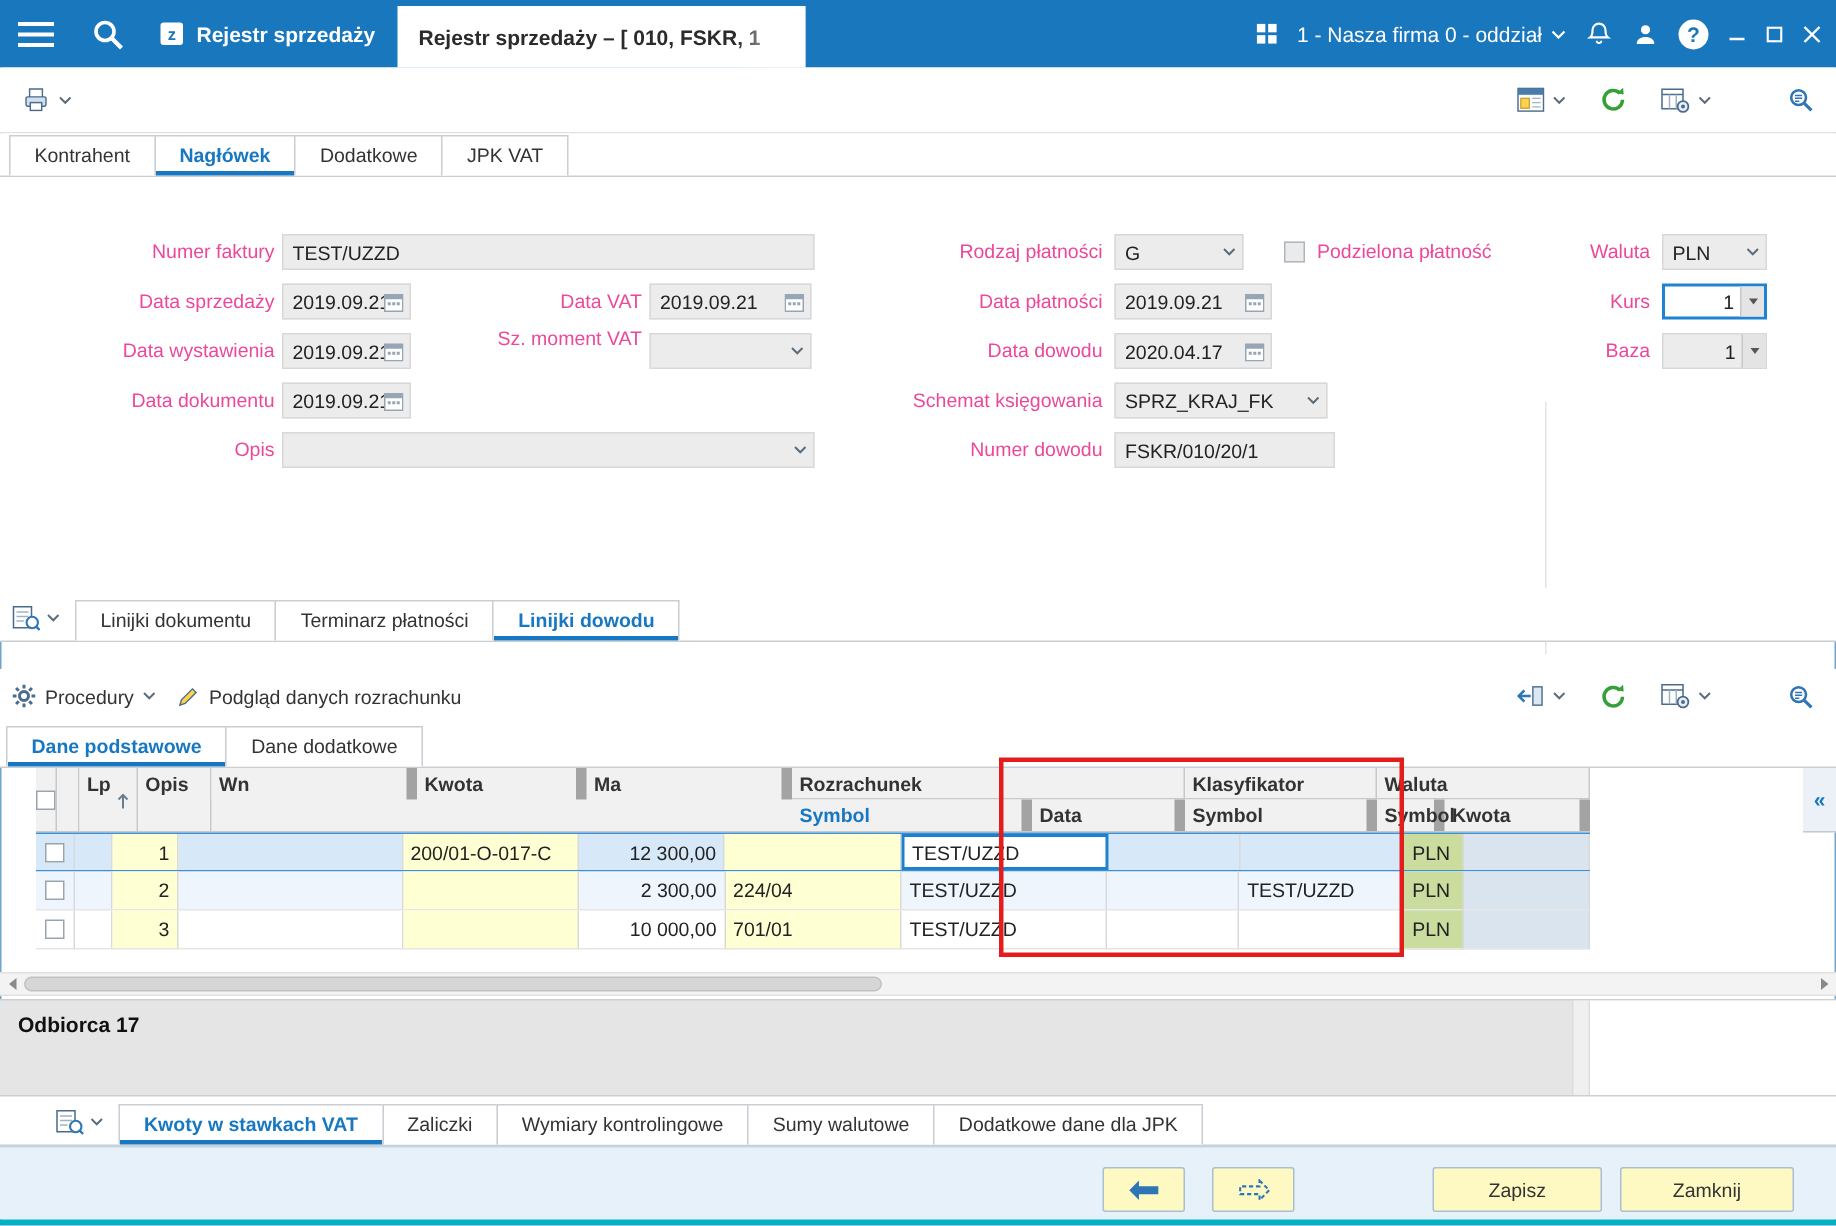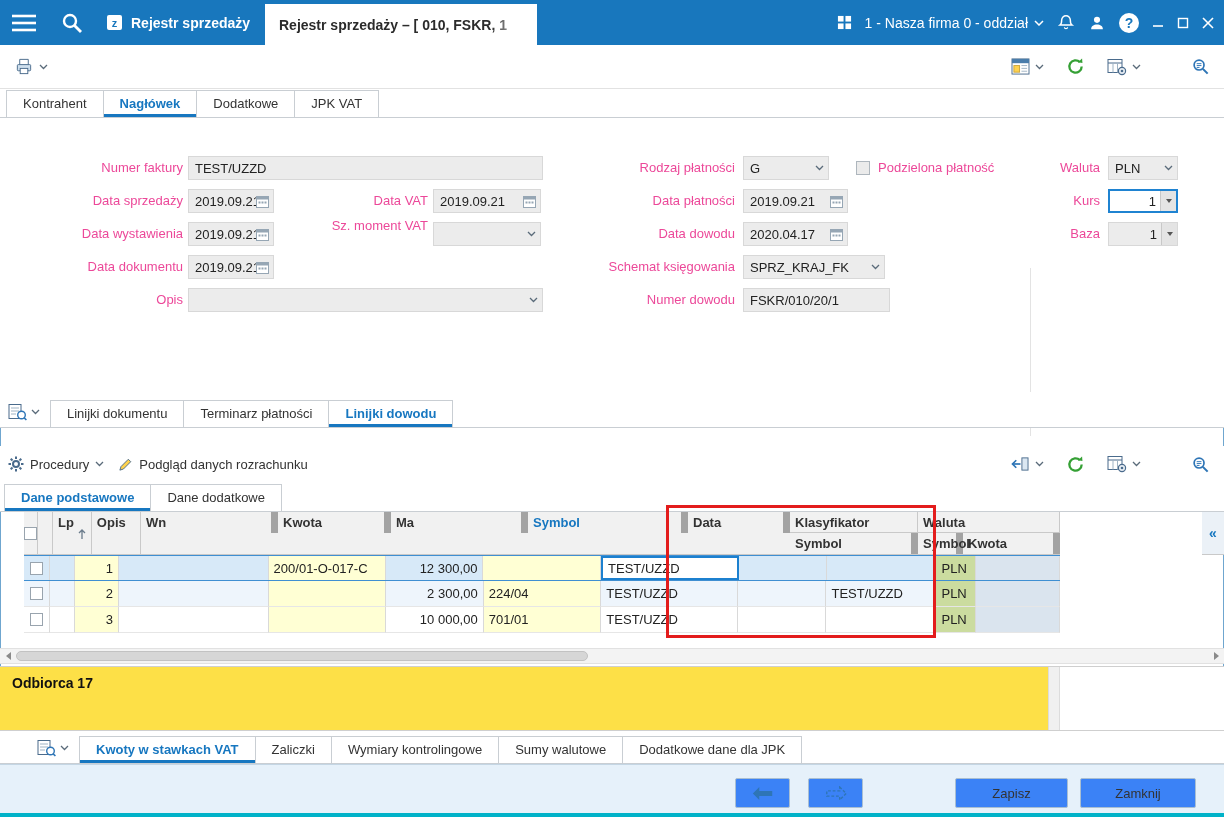--- a/index.html
+++ b/index.html
@@ -99,31 +99,31 @@
   .w28{width:28px}.w30{width:30px}.w45{width:45px}.w50{width:50px}.w97{width:97px}.w102{width:102px}
   .w113{width:113px}.w128{width:128px}.w137{width:137px}.w142{width:142px}.w160{width:160px}
   .w175{width:175px}.w262{width:262px}.w387{width:387px}
   .grid-edge { position:absolute; left:1202px; top:512px; width:22px; height:43px; background:#ebf1f7;
                border-bottom:1px solid #c9c9c9; color:#1777c0; font-weight:bold; font-size:14px;
                display:flex; align-items:center; justify-content:center; }
   .annotation { position:absolute; left:666px; top:505px; width:270px; height:133px;
                 border:3px solid #e31c1c; z-index:50; pointer-events:none; }
 
   
-  .details { position:absolute; left:0; top:666px; width:1224px; height:64px; background:#fde047;
+  .details { position:absolute; left:0; top:666px; width:1224px; height:64px; background:#e5e5e5;
              border-top:1px solid #cfcfcf; }
   .odb { position:absolute; left:12px; top:8px; font-size:14px; font-weight:bold; color:#111; }
   .splitter { position:absolute; left:1048px; top:0; width:12px; height:64px; background:#f0f0f0;
               border-left:1px solid #dcdcdc; border-right:1px solid #dcdcdc; }
   .d-right { position:absolute; left:1060px; top:0; width:164px; height:64px; background:#fff; }
 
   
   .footer { position:absolute; left:0; top:764px; width:1224px; height:49px; background:#e6f1fa;
             border-top:1px solid #c4d6e4; }
-  .btn { position:absolute; top:13px; height:30px; background:#3b82f6; border:1px solid #a9bfd2; border-radius:2px;
+  .btn { position:absolute; top:13px; height:30px; background:#fef9c3; border:1px solid #a9bfd2; border-radius:2px;
          font-size:13px; color:#333; display:flex; align-items:center; justify-content:center; }
   .tealbar { position:absolute; left:0; top:813px; width:1224px; height:4px; background:#00b2c8; }
 </style>
 </head>
 <body>
 
 <div class="window">
 
   <div class="topbar">
     <div class="tb-ic">
@@ -591,20 +591,21 @@
           <span>Opis</span>
         </div>
       <div class="hgroup w387">
         <div class="hsub">
           <div class="hsc w137">Wn</div>
           <div class="hsc w113">Kwota</div>
           <div class="hsc w137">Ma</div>
         </div>
       </div>
       <div class="hgroup w262">
+        <div class="hgl">Rozrachunek</div>
         <div class="hsub">
           <div class="hsc w160 blue-h">Symbol</div>
           <div class="hsc w102">Data</div>
         </div>
       </div>
       <div class="hgroup w128">
         <div class="hgl">Klasyfikator</div>
         <div class="hsub">
           <div class="hsc w128">Symbol</div>
         </div>

